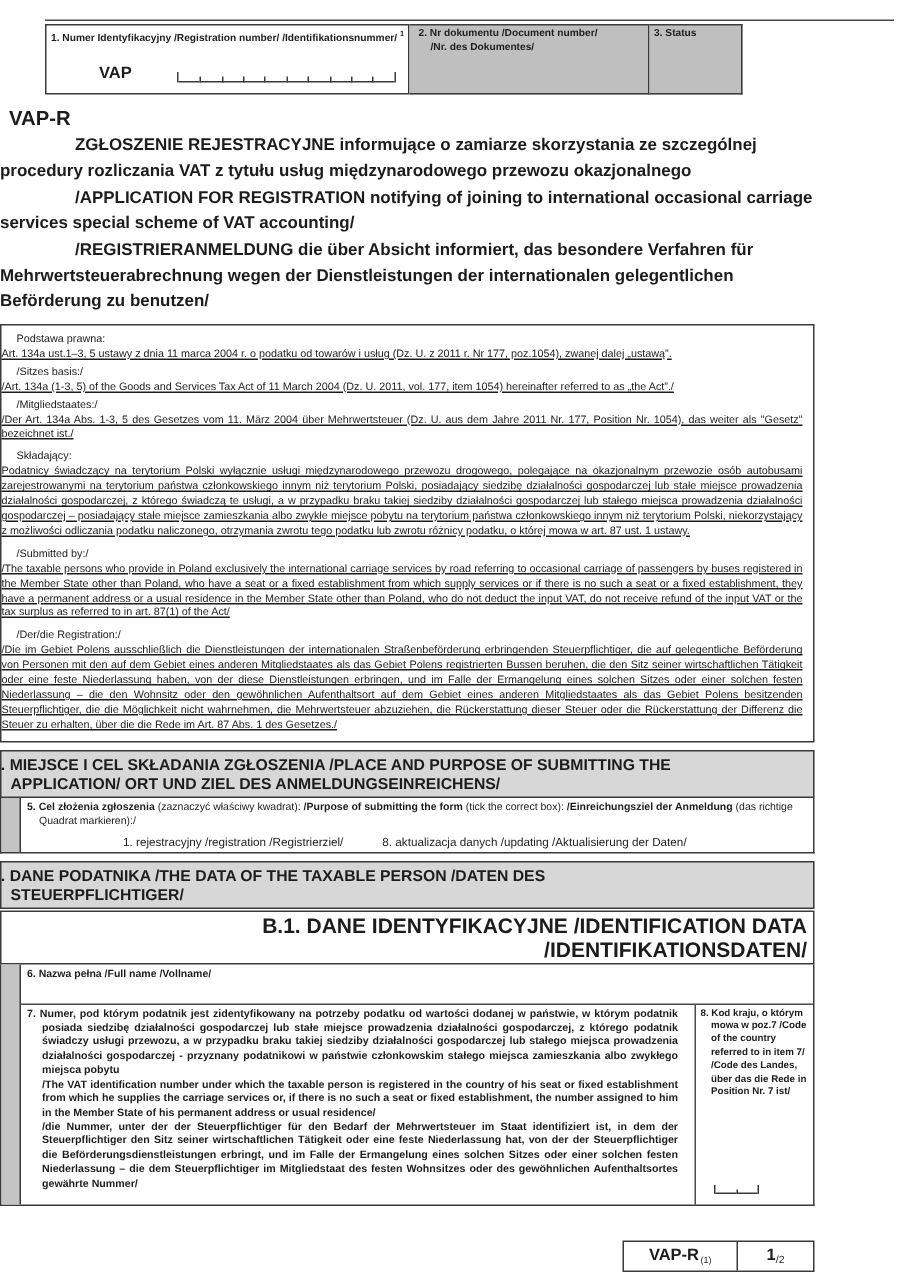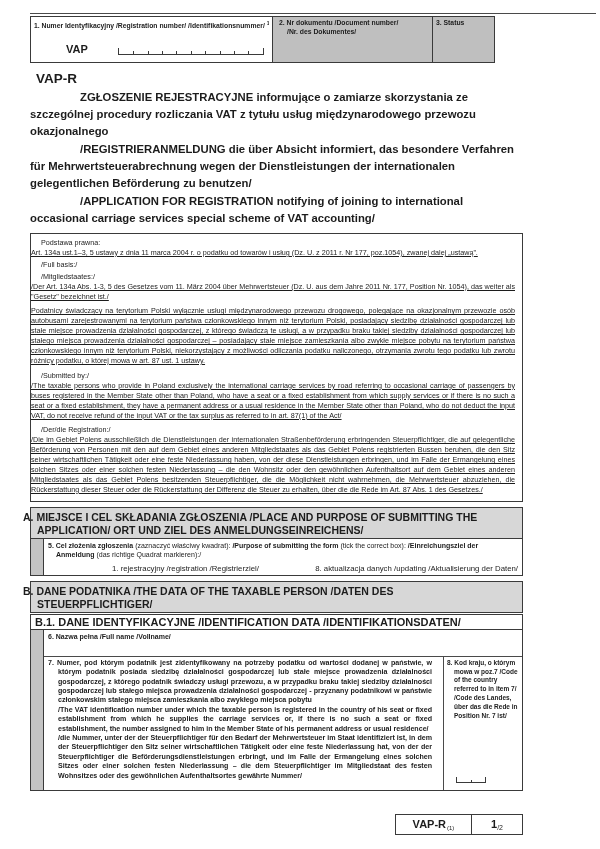--- a/index.html
+++ b/index.html
@@ -3,21 +3,21 @@
 <meta charset="utf-8">
 <style>
   * { margin:0; padding:0; box-sizing:border-box; }
   html,body { width:600px; }
   body {
     height:849px; overflow:hidden; background:#ffffff;
     font-family:"Liberation Sans", sans-serif; color:#1c1c1c;
     -webkit-font-smoothing:antialiased;
   }
   .page { position:relative; width:600px; height:849px; }
-  .content { margin-left:30px; width:493px; }
+  .content { width:543px; }
 
   .top-rule { margin:13px 0 2px 30px; width:566px; border-top:1.6px solid #4a4a4a; }
 
   
   .hdr-row { display:flex; margin-left:30px; height:47px; }
   .hdr-box { border:1.6px solid #3a3a3a; padding:2px 3px; font-size:6.8px; font-weight:bold; line-height:8.5px; }
   .hdr-box1 { width:243px; background:#fff; }
   .hdr-box2 { width:160px; background:#bfbfbf; border-left:none; padding-left:6px; }
   .hdr-box3 { width:62px;  background:#bfbfbf; border-left:none; }
   .hdr-box1-label { white-space:nowrap; overflow:hidden; }
@@ -43,33 +43,33 @@
   .legal-row.gap-top { margin-top:5px; }
   .legal-label { width:80px; flex-shrink:0; padding-left:10px; font-size:7.2px; line-height:9.9px; }
   .legal-text { flex:1; font-size:7.2px; line-height:9.9px; text-align:justify; padding-right:2px;text-decoration:underline; }
 
   
   .sec-header { margin-top:5px; border:1.8px solid #3a3a3a; background:#d7d7d7;
     font-size:10.5px; font-weight:bold; line-height:13.5px;
     padding:3px 4px 0 6px; text-indent:-14px; white-space:pre-line;
     border-bottom:1.2px solid #3a3a3a; }
   .sec-b1-header { border:1.4px solid #3a3a3a; border-top:1.2px solid #3a3a3a; background:#ffffff;
-    font-size:11px; font-weight:bold; padding:1px 4px 1px 4px; margin-top:1px; }
+    font-size:14px; font-weight:bold; padding:1px 4px 1px 4px; margin-top:1px;text-align:right; }
 
   
   .sec-body { display:flex; border:1.4px solid #3a3a3a; border-top:none; }
   .gutter { width:13px; background:#c4c4c4; border-right:1.2px solid #3a3a3a; flex-shrink:0; }
   .boxes { flex:1; }
   .fbox { padding:2px 4px; }
   .fbox-label { font-size:7px; font-weight:bold; line-height:9px; padding-left:8px; text-indent:-8px; }
   .fbox-label .reg { font-weight:normal; }
   .box4 { height:41px; border-bottom:1px solid #4a4a4a; }
   .box4-value { font-size:9.5px; font-weight:bold; margin:7px 0 0 14px; letter-spacing:.2px; }
   .box5 { height:36px; }
-  .options { display:flex; margin:5px 0 0 64px; font-size:7.8px; gap:41px;justify-content:space-between; }
+  .options { display:flex; margin:5px 0 0 64px; font-size:7.8px; gap:26px; }
   .box6 { height:27px; border-bottom:1px solid #4a4a4a; }
   .row78 { display:flex; height:133px; }
   .box7 { flex:1; border-right:1px solid #4a4a4a; padding:2px 11px 2px 4px; position:relative; }
   .box7 p { font-size:7.1px; font-weight:bold; line-height:9.4px; text-align:justify; padding-left:10px; }
   .box7 p.hang { text-indent:-10px; }
   .box7-input { position:absolute; left:4px; right:5px; bottom:2px; height:22px; }
   .box8 { width:78px; flex-shrink:0; padding:2px 3px; position:relative; }
   .box8 .fbox8-label { font-size:6.5px; font-weight:bold; line-height:8.8px; padding-left:7px; text-indent:-7px; }
   .box8 .comb-wrap { position:absolute; bottom:7px; left:12px; }
 
@@ -114,36 +114,38 @@
     </div>
     <div class="hdr-box hdr-box3">
       <div>3. Status</div>
     </div>
   </div>
 
   <div class="content">
 
     <div class="form-code">VAP-R</div>
     <p class="title-p">ZGŁOSZENIE REJESTRACYJNE informujące o zamiarze skorzystania ze szczególnej procedury rozliczania VAT z tytułu usług międzynarodowego przewozu okazjonalnego</p>
+    <p class="title-p">/APPLICATION FOR REGISTRATION notifying of joining to international occasional carriage services special scheme of VAT accounting/</p>
     <p class="title-p">/REGISTRIERANMELDUNG die über Absicht informiert, das besondere Verfahren für Mehrwertsteuerabrechnung wegen der Dienstleistungen der internationalen gelegentlichen Beförderung zu benutzen/</p>
-    <p class="title-p">/APPLICATION FOR REGISTRATION notifying of joining to international occasional carriage services special scheme of VAT accounting/</p>
 
     <div class="legal-table">
       <div class="legal-row">
         <div class="legal-label">Podstawa prawna:</div>
         <div class="legal-text">Art. 134a ust.1–3, 5 ustawy z dnia 11 marca 2004 r. o podatku od towarów i usług (Dz. U. z 2011 r. Nr 177, poz.1054), zwanej dalej „ustawą”.</div>
       </div>
       <div class="legal-row">
-        <div class="legal-label">/Full basis:/</div>
+        <div class="legal-label">/Sitzes basis:/</div>
+        <div class="legal-text">/Art. 134a (1-3, 5) of the Goods and Services Tax Act of 11 March 2004 (Dz. U. 2011, vol. 177, item 1054) hereinafter referred to as „the Act”./</div>
       </div>
       <div class="legal-row">
         <div class="legal-label">/Mitgliedstaates:/</div>
         <div class="legal-text">/Der Art. 134a Abs. 1-3, 5 des Gesetzes vom 11. März 2004 über Mehrwertsteuer (Dz. U. aus dem Jahre 2011 Nr. 177, Position Nr. 1054), das weiter als "Gesetz" bezeichnet ist./</div>
       </div>
       <div class="legal-row gap-top">
+        <div class="legal-label">Składający:</div>
         <div class="legal-text">Podatnicy świadczący na terytorium Polski wyłącznie usługi międzynarodowego przewozu drogowego, polegające na okazjonalnym przewozie osób autobusami zarejestrowanymi na terytorium państwa członkowskiego innym niż terytorium Polski, posiadający siedzibę działalności gospodarczej lub stałe miejsce prowadzenia działalności gospodarczej, z którego świadczą te usługi, a w przypadku braku takiej siedziby działalności gospodarczej lub stałego miejsca prowadzenia działalności gospodarczej – posiadający stałe miejsce zamieszkania albo zwykłe miejsce pobytu na terytorium państwa członkowskiego innym niż terytorium Polski, niekorzystający z możliwości odliczania podatku naliczonego, otrzymania zwrotu tego podatku lub zwrotu różnicy podatku, o której mowa w art. 87 ust. 1 ustawy.</div>
       </div>
       <div class="legal-row gap-top">
         <div class="legal-label">/Submitted by:/</div>
         <div class="legal-text">/The taxable persons who provide in Poland exclusively the international carriage services by road referring to occasional carriage of passengers by buses registered in the Member State other than Poland, who have a seat or a fixed establishment from which supply services or if there is no such a seat or a fixed establishment, they have a permanent address or a usual residence in the Member State other than Poland, who do not deduct the input VAT, do not receive refund of the input VAT or the tax surplus as referred to in art. 87(1) of the Act/</div>
       </div>
       <div class="legal-row gap-top">
         <div class="legal-label">/Der/die Registration:/</div>
         <div class="legal-text">/Die im Gebiet Polens ausschließlich die Dienstleistungen der internationalen Straßenbeförderung erbringenden Steuerpflichtiger, die auf gelegentliche Beförderung von Personen mit den auf dem Gebiet eines anderen Mitgliedstaates als das Gebiet Polens registrierten Bussen beruhen, die den Sitz seiner wirtschaftlichen Tätigkeit oder eine feste Niederlassung haben, von der diese Dienstleistungen erbringen, und im Falle der Ermangelung eines solchen Sitzes oder einer solchen festen Niederlassung – die den Wohnsitz oder den gewöhnlichen Aufenthaltsort auf dem Gebiet eines anderen Mitgliedstaates als das Gebiet Polens besitzenden Steuerpflichtiger, die die Möglichkeit nicht wahrnehmen, die Mehrwertsteuer abzuziehen, die Rückerstattung dieser Steuer oder die Rückerstattung der Differenz die Steuer zu erhalten, über die die Rede im Art. 87 Abs. 1 des Gesetzes./</div>
       </div>

